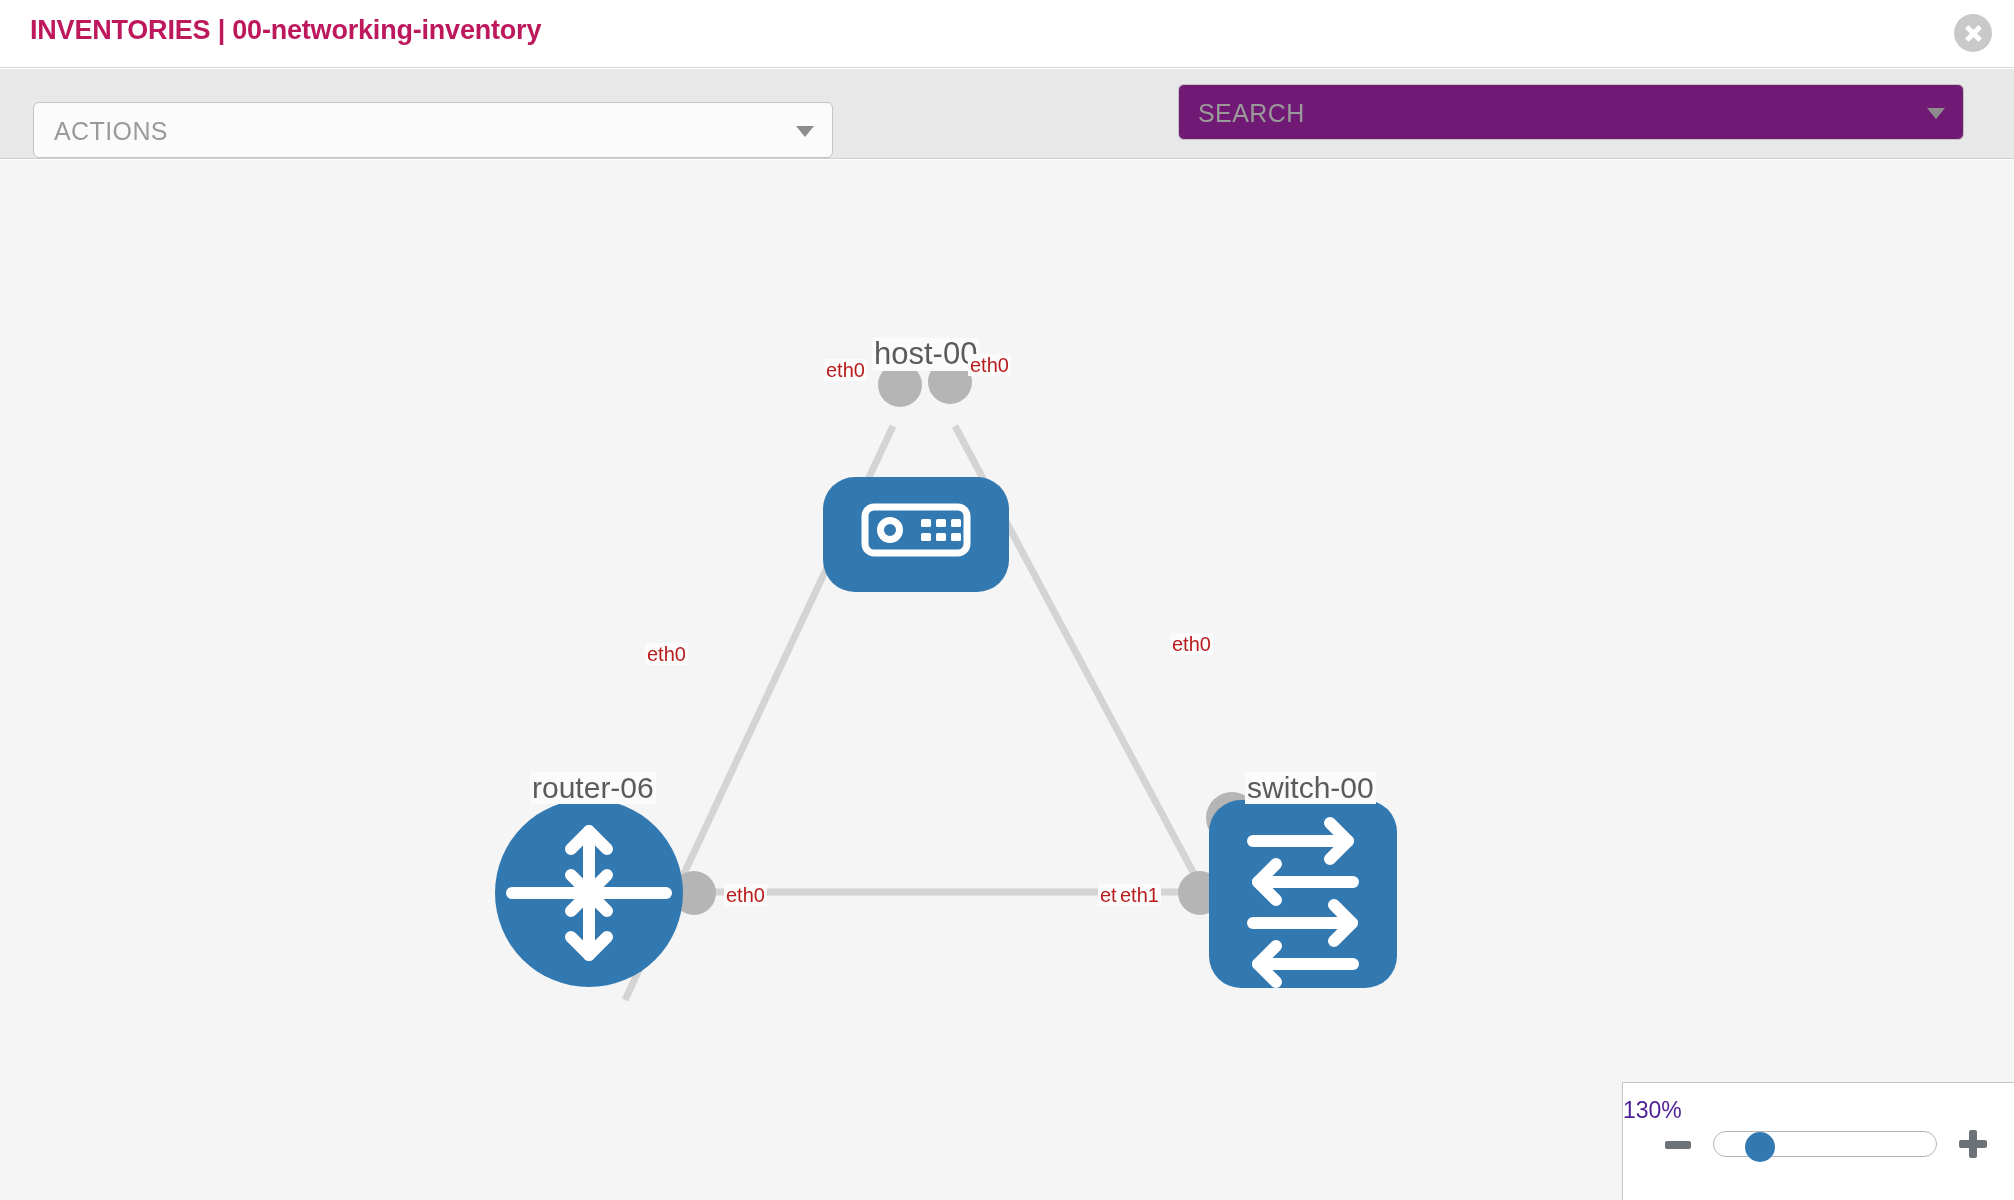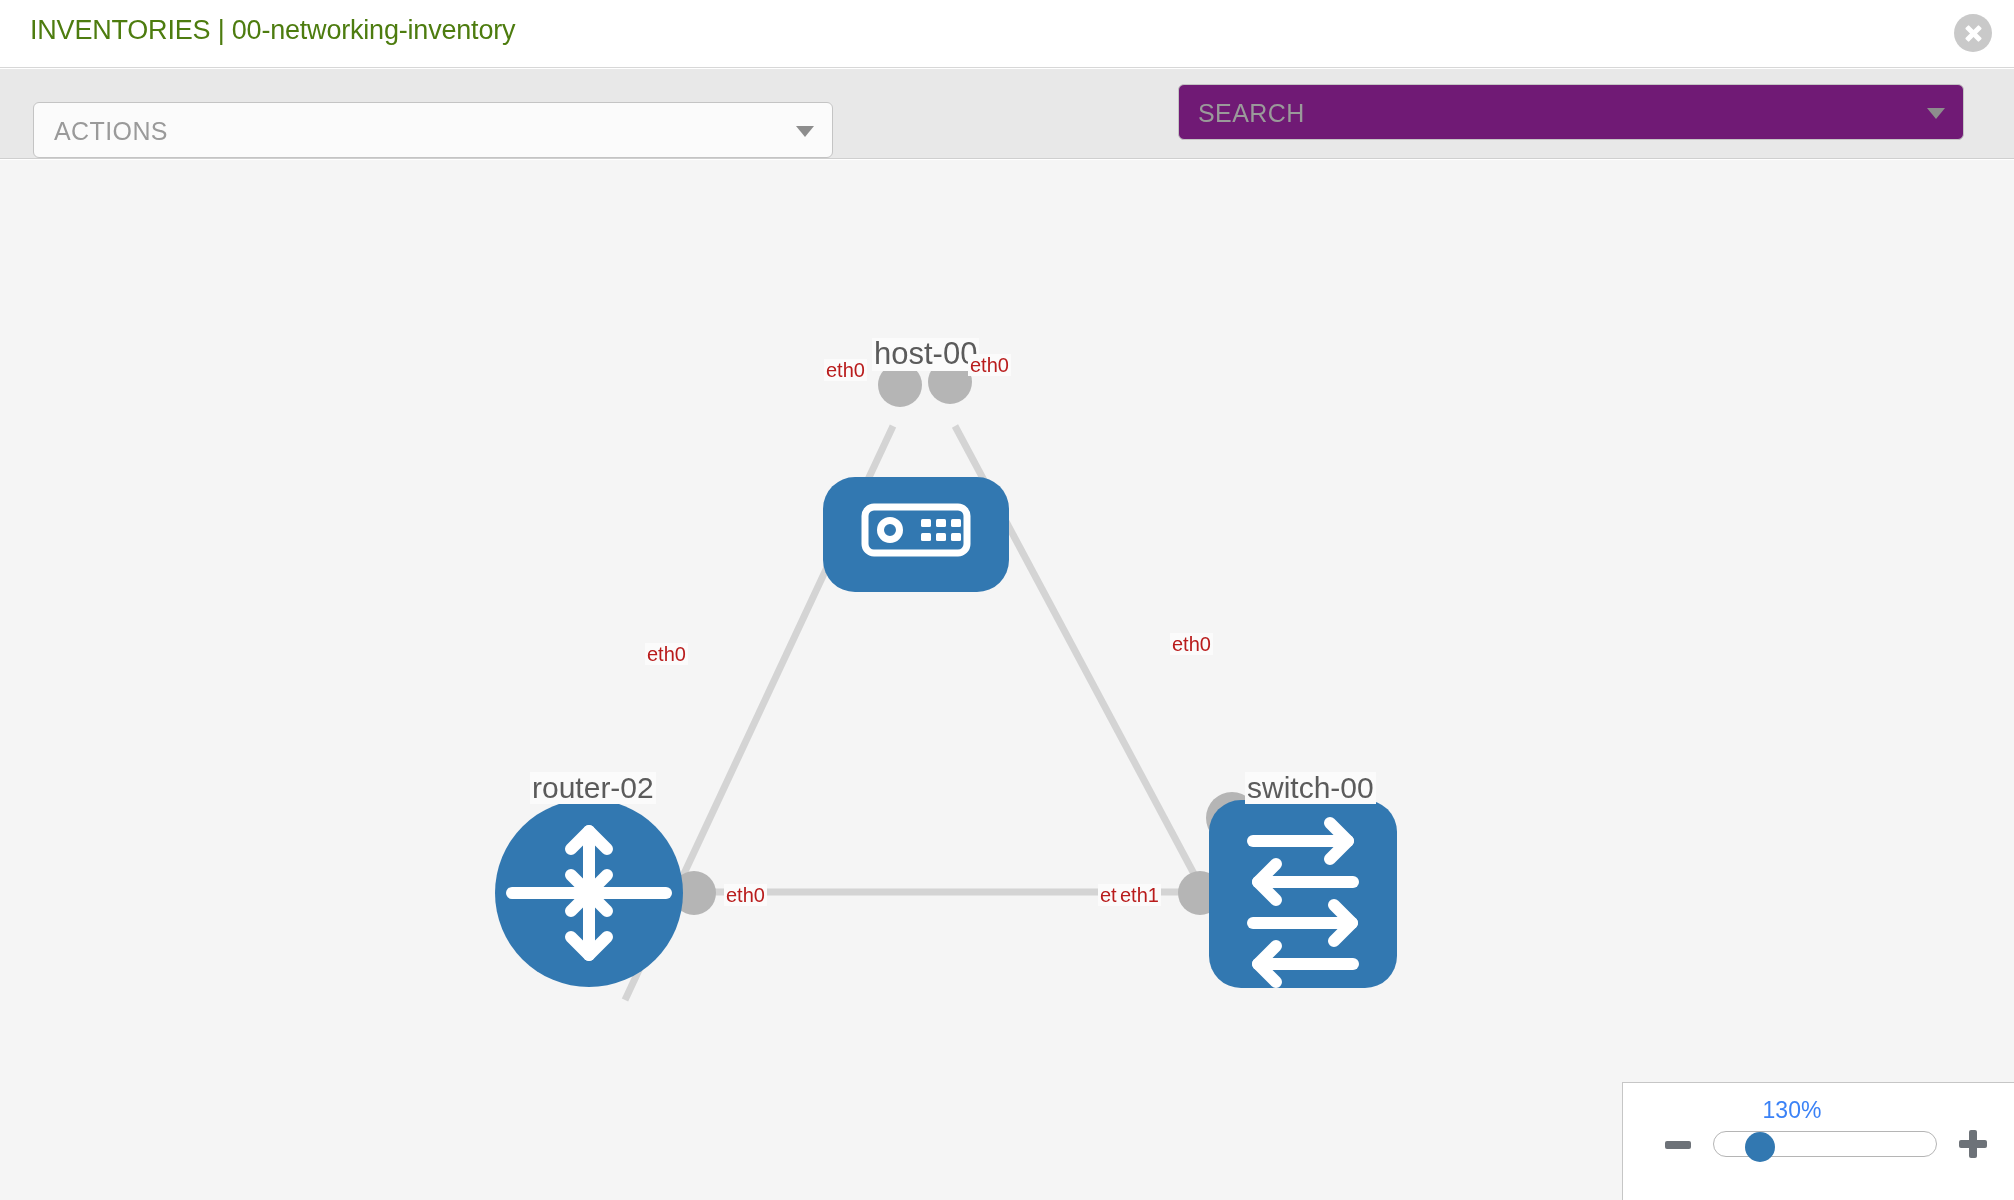--- a/index.html
+++ b/index.html
@@ -23,22 +23,22 @@
     height: 68px;
     background: #ffffff;
     border-bottom: 1px solid #d7d7d7;
     box-sizing: border-box;
   }
   #page-title {
     position: absolute;
     left: 30px;
     top: 15px;
     font-size: 27px;
-    font-weight: normal;
-    color: #4d7c0f;
+    font-weight: bold;
+    color: #be185d;
     letter-spacing: -0.2px;
     white-space: nowrap;
   }
   #close-button {
     position: absolute;
     right: 22px;
     top: 14px;
     width: 38px;
     height: 38px;
     border-radius: 50%;
@@ -176,23 +176,22 @@
     background: #ffffff;
     border-top: 1px solid #c6c6c6;
     border-left: 1px solid #c6c6c6;
     box-sizing: border-box;
   }
   #zoom-level {
     position: absolute;
     top: 14px;
     left: 0;
     width: 338px;
-    text-align: center;
     font-size: 23px;
-    color: #3b82f6;
+    color: #4c1d95;
   }
   #zoom-out-button {
     position: absolute;
     left: 42px;
     top: 58px;
     width: 26px;
     height: 8px;
     background: #6d7278;
     border-radius: 2px;
     cursor: pointer;
@@ -346,21 +345,21 @@
         <path d="M1253 763 L1352 763"></path>
         <path d="M1334 745 L1352 763 L1334 781"></path>
 
         <path d="M1353 804 L1258 804"></path>
         <path d="M1276 786 L1258 804 L1276 822"></path>
       </g>
     </g>
   </svg>
 
   <div class="node-name" style="left:872px; top:178px; font-size:31px;">host-00</div>
-  <div class="node-name" style="left:530px; top:612px;">router-02</div>
+  <div class="node-name" style="left:530px; top:612px;">router-06</div>
   <div class="node-name" style="left:1245px; top:612px;text-align:right;">switch-00</div>
 
   <div class="iface-label" style="left:824px; top:199px;">eth0</div>
   <div class="iface-label" style="left:968px; top:194px;">eth0</div>
   <div class="iface-label" style="left:645px; top:483px;">eth0</div>
   <div class="iface-label" style="left:1170px; top:473px;">eth0</div>
   <div class="iface-label" style="left:724px; top:724px;">eth0</div>
   <div class="iface-label" style="left:1098px; top:724px;">eth0</div>
   <div class="iface-label" style="left:1118px; top:724px;text-align:right;">eth1</div>
 

